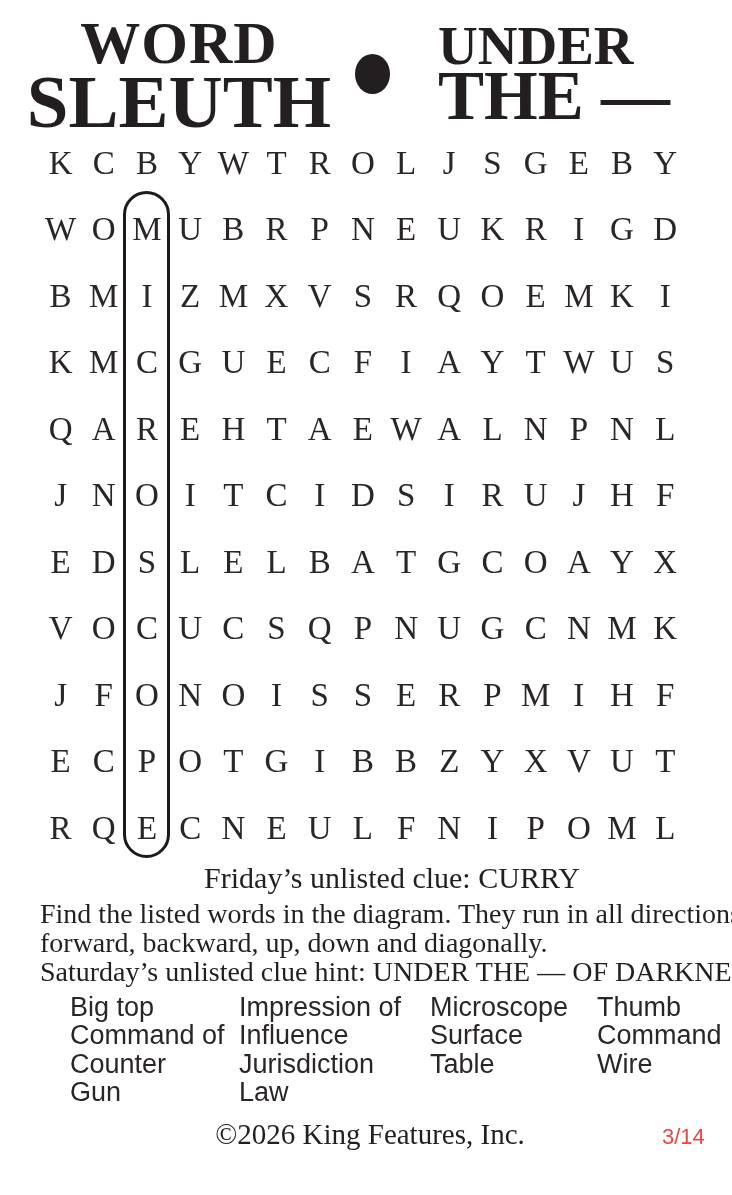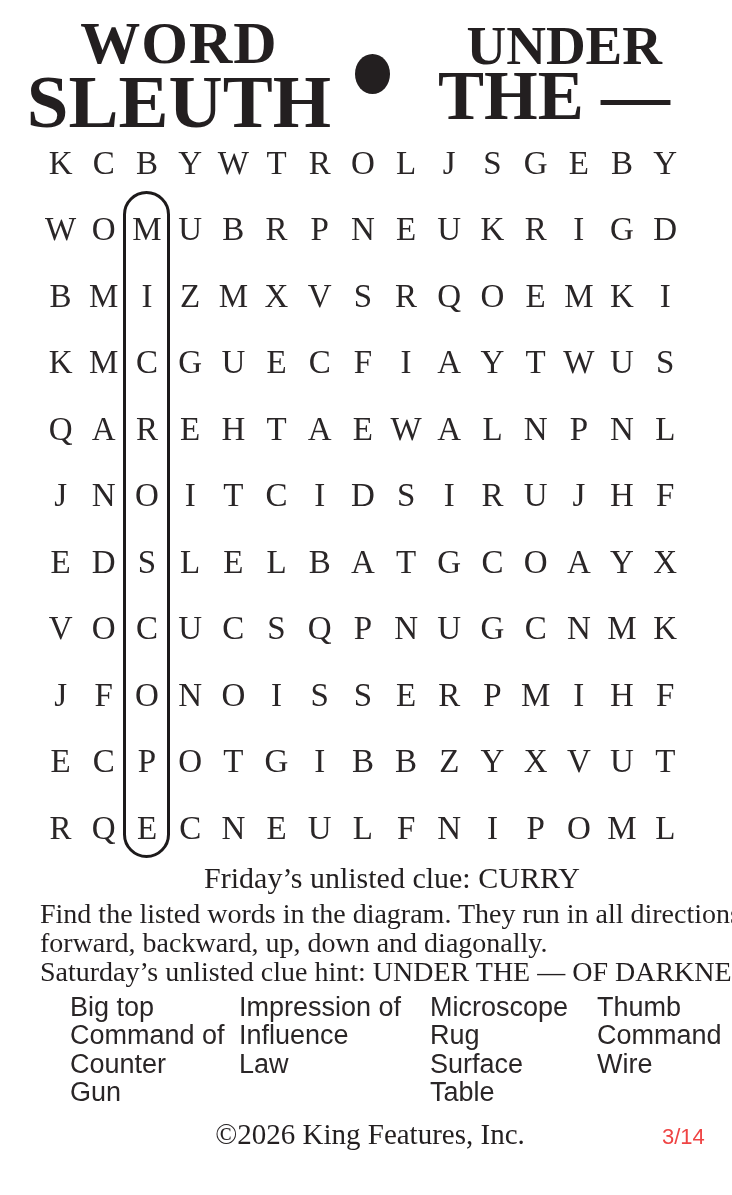--- a/index.html
+++ b/index.html
@@ -28,21 +28,21 @@
     position: absolute;
     left: 355px; top: 54px;
     width: 35px; height: 40px;
     background: #231f20;
     border-radius: 50%;
   }
   .title-right {
     position: absolute;
     left: 438px; top: 22px;
     width: 224px;
-    text-align: right;
+    text-align: left;
     font-weight: bold;
     line-height: 1;
   }
   .title-right .line1 { font-size: 55px; line-height: 48px; }
   .title-right .line2 { font-size: 69px; line-height: 52px; white-space: nowrap; }
 
   
   .grid {
     position: absolute;
     left: 39px; top: 130px;
@@ -318,25 +318,25 @@
   <div class="word-list">
       <div class="word-col">
         <div class="word-item">Big top</div>
         <div class="word-item">Command of</div>
         <div class="word-item">Counter</div>
         <div class="word-item">Gun</div>
       </div>
       <div class="word-col">
         <div class="word-item">Impression of</div>
         <div class="word-item">Influence</div>
+        <div class="word-item">Jurisdiction</div>
         <div class="word-item">Law</div>
       </div>
       <div class="word-col">
         <div class="word-item">Microscope</div>
-        <div class="word-item">Rug</div>
         <div class="word-item">Surface</div>
         <div class="word-item">Table</div>
       </div>
       <div class="word-col">
         <div class="word-item">Thumb</div>
         <div class="word-item">Command</div>
         <div class="word-item">Wire</div>
       </div>
     </div>
 

